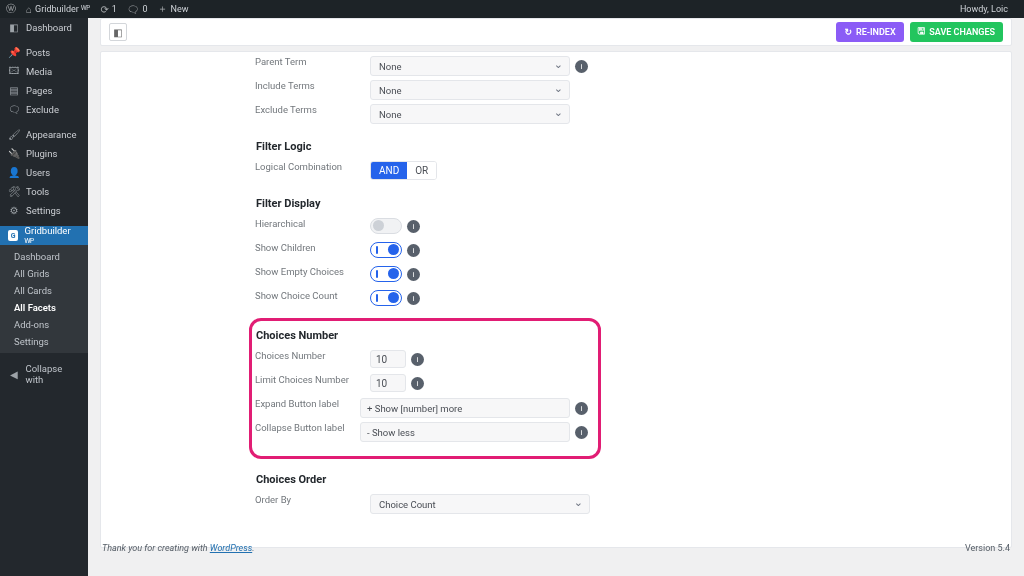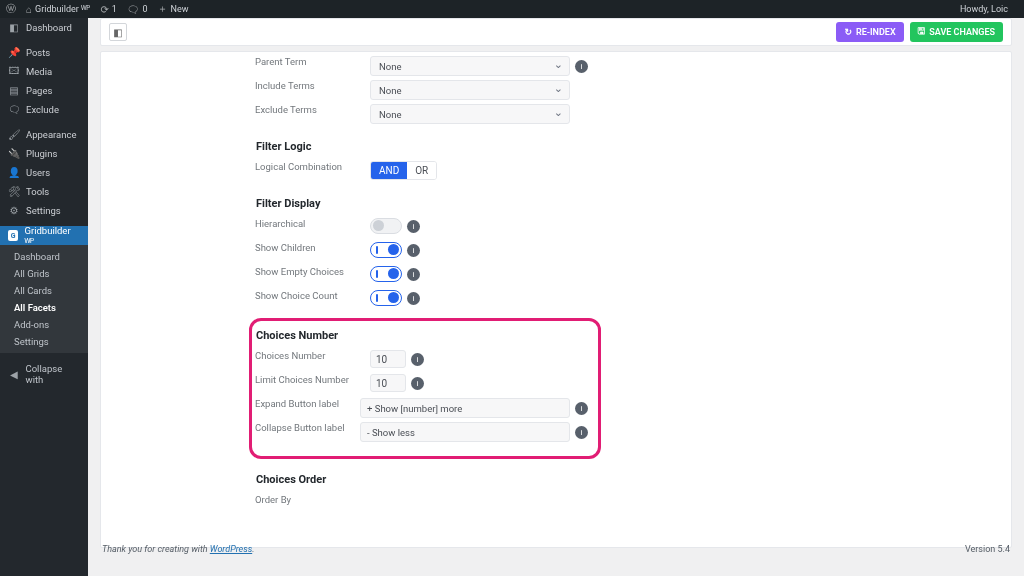--- a/index.html
+++ b/index.html
@@ -47,21 +47,21 @@
   .toggle.on { }
   .toggle.on { }
   .toggle.on::after { left:auto; right:2px; }
   .toggle.on .tick { position:absolute; left:5px; top:3px; width:2px; height:8px; background:#2563eb; border-radius:1px;}
   .toggle.off { background:#f1f2f4; border:1.5px solid #dadde2; }
   .toggle.off::after { content:""; position:absolute; left:2px; top:1px; width:11px; height:11px; border-radius:50%; background:#cdd1d7; }
   .seg { display:inline-flex; border:1px solid #e4e6ea; border-radius:3px; overflow:hidden; }
   .seg .opt { font-size:10px; padding:3px 8px; color:#4a4e55; background:#fff; cursor:pointer; }
   .seg .opt.active { background:#2563eb; color:#fff; }
   .highlight-box { border:3px solid #e11d74; border-radius:12px; padding:8px 10px 10px 3px; margin-left:-6px; margin-top:6px; width:352px; }
-  .footer { position:absolute; left:12px; right:12px; bottom:8px; height:24px; display:flex; font-size:9px; color:#555d66; padding:0 2px; }
+  .footer { position:absolute; left:12px; right:12px; bottom:16px; height:24px; display:flex; align-items:center; font-size:9px; color:#555d66; padding:0 2px; }
   .footer .spacer { flex:1; }
   .footer a { color:#2271b1; text-decoration:underline; cursor:pointer;}
   .gb-icon { width:11px; height:11px; background:#2271b1; border-radius:2px; display:inline-flex; align-items:center; justify-content:center; color:#fff; font-size:7px; font-weight:700;}
   .leftnav .item.current .gb-icon { background:#fff; color:#2271b1; }
 </style>
 </head>
 <body>
 
 <div class="adminbar">
   <div class="ab-item">
@@ -279,20 +279,25 @@
                   <span>- Show less</span>
                 </div>
                 <div class="info">i</div>
               </div>
           </div>
         </div>
 
         <div class="section-title">Choices Order</div>
         <div class="row">
           <div class="row-label">Order By</div>
+          <div class="row-ctrl">
+              <div class="select" style="width:220px">
+                <span>Choice Count</span>
+              </div>
+            </div>
         </div>
 
       </div>
     </div>
   </div>
 
   <div class="footer">
     <span><i><span>Thank you for creating with </span><a>WordPress</a>.</i></span>
     <div class="spacer"></div>
     <span>Version 5.4</span>

